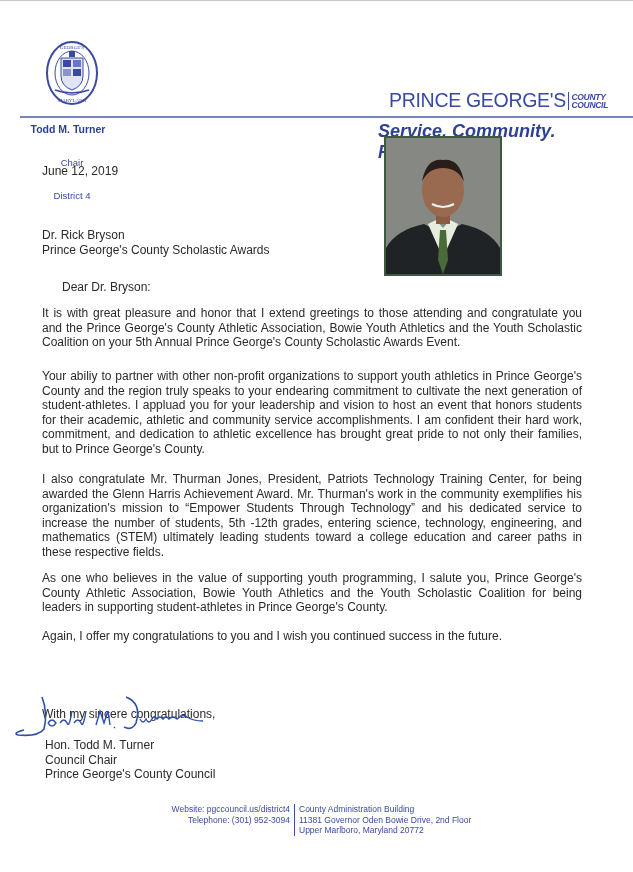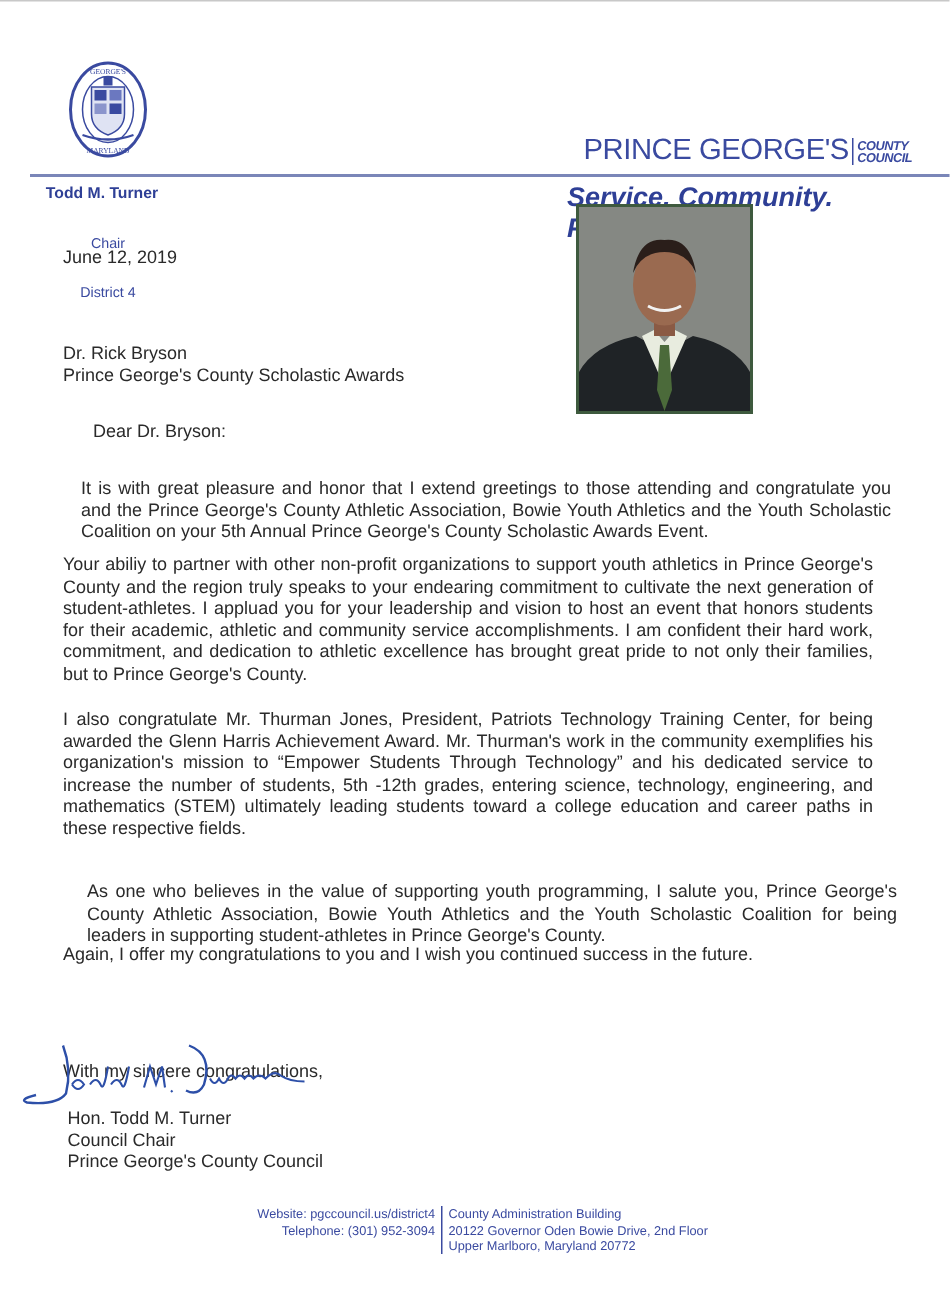--- a/index.html
+++ b/index.html
@@ -83,24 +83,24 @@
   </svg>
 </div>
 
 <div class="recipient">
   <div>Dr. Rick Bryson</div>
   <div>Prince George's County Scholastic Awards</div>
 </div>
 
 <div class="salutation">Dear Dr. Bryson:</div>
 
-<p class="para p1" style="margin:12px">It is with great pleasure and honor that I extend greetings to those attending and congratulate you and the Prince George's County Athletic Association, Bowie Youth Athletics and the Youth Scholastic Coalition on your 5th Annual Prince George's County Scholastic Awards Event.</p>
+<p class="para p1" style="margin:0">It is with great pleasure and honor that I extend greetings to those attending and congratulate you and the Prince George's County Athletic Association, Bowie Youth Athletics and the Youth Scholastic Coalition on your 5th Annual Prince George's County Scholastic Awards Event.</p>
 <p class="para p2" style="margin:0">Your abiliy to partner with other non-profit organizations to support youth athletics in Prince George's County and the region truly speaks to your endearing commitment to cultivate the next generation of student-athletes.  I appluad you for your leadership and vision to host an event that honors students for their academic, athletic and community service accomplishments. I am confident their hard work, commitment, and dedication to athletic excellence has brought great pride to not only their families, but to Prince George's County.</p>
 <p class="para p3" style="margin:0">I also congratulate Mr. Thurman Jones, President, Patriots Technology Training Center, for being awarded the Glenn Harris Achievement Award.  Mr. Thurman's work in the community exemplifies his organization's mission to “Empower Students Through Technology” and his dedicated service to increase the number of students, 5th -12th grades, entering science, technology, engineering, and mathematics (STEM) ultimately leading students toward a college education and career paths in these respective fields.</p>
-<p class="para p4" style="margin:16px">As one who believes in the value of supporting youth programming, I salute you, Prince George's County Athletic Association, Bowie Youth Athletics and the Youth Scholastic Coalition for being leaders in supporting student-athletes in Prince George's County.</p>
+<p class="para p4" style="margin:0">As one who believes in the value of supporting youth programming, I salute you, Prince George's County Athletic Association, Bowie Youth Athletics and the Youth Scholastic Coalition for being leaders in supporting student-athletes in Prince George's County.</p>
 <p class="para p5" style="margin:0">Again, I offer my congratulations to you and I wish you continued success in the future.</p>
 
 <div class="closing">With my sincere congratulations,</div>
 
 <svg class="signature" viewBox="0 0 210 46">
   <path d="M28 4 Q34 20 30 36 Q24 44 4 42 Q-2 40 10 37" fill="none" stroke="#2d4fa8" stroke-width="1.6"></path>
   <path d="M34 30 q4 -6 8 0 q-4 6 -8 0 M46 30 q4 -6 7 0 q2 6 5 -12 M60 30 q4 -6 7 0 q2 6 5 -12" fill="none" stroke="#2d4fa8" stroke-width="1.4"></path>
   <path d="M82 32 l4 -14 l4 12 l4 -12 l2 14 M100 34 l1 1" fill="none" stroke="#2d4fa8" stroke-width="1.4"></path>
   <path d="M112 4 Q128 10 122 30 Q118 38 110 34" fill="none" stroke="#2d4fa8" stroke-width="1.6"></path>
   <path d="M126 26 q3 6 6 0 q3 6 6 0 q2 -4 5 0 q3 -4 6 0 q3 -4 6 0 q4 -4 8 0 q6 -6 10 -2 q6 4 16 4" fill="none" stroke="#2d4fa8" stroke-width="1.4"></path>
@@ -113,16 +113,16 @@
 </div>
 
 <div class="footer">
   <div class="footer-left">
     <div>Website: pgccouncil.us/district4</div>
     <div>Telephone: (301) 952-3094</div>
   </div>
   <div class="footer-sep"></div>
   <div>
     <div>County Administration Building</div>
-    <div>20122 Governor Oden Bowie Drive, 2nd Floor</div>
+    <div>11381 Governor Oden Bowie Drive, 2nd Floor</div>
     <div>Upper Marlboro, Maryland 20772</div>
   </div>
 </div>
 
 </body></html>

